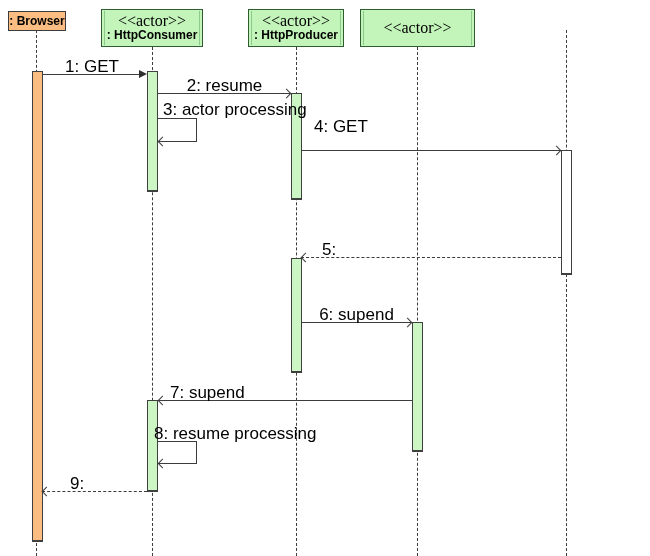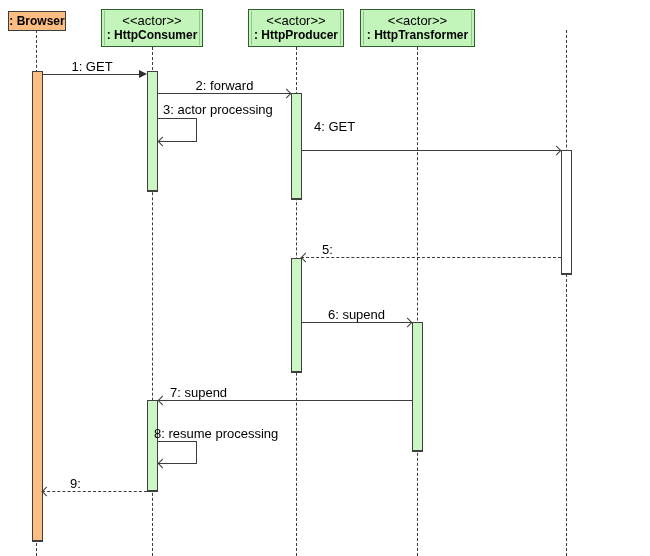--- a/index.html
+++ b/index.html
@@ -7,21 +7,21 @@
     position:relative;width:650px;height:556px;background:#ffffff;
     font-family:"Liberation Sans",sans-serif;color:#000;overflow:hidden;
   }
   
   .head{
     position:absolute;box-sizing:border-box;border:1px solid #3c3c3c;
     display:flex;flex-direction:column;align-items:center;justify-content:center;
     text-align:center;z-index:4;
   }
   .head .name{font-weight:bold;font-size:12px;line-height:15px;white-space:nowrap;}
-  .head .stereo{font-size:13px;line-height:14px;white-space:nowrap;}
+  .head .stereo{font-size:16px;line-height:14px;white-space:nowrap;font-family:Liberation Serif, serif;}
   .head.orange{background:#fbbd82;}
   .head.green{background:#c3f5ba;border-color:#2f5d2f;}
   .head.plain{background:#ffffff;}
   .head.green::before,.head.green::after{
     content:"";position:absolute;top:1px;bottom:1px;width:1px;background:#8cc98c;
   }
   .head.green::before{left:2px;}
   .head.green::after{right:2px;}
   
   .lifeline{position:absolute;width:0;border-left:1px dashed #3c3c3c;z-index:1;}
@@ -31,21 +31,21 @@
     border:1px solid #3f3f3f;border-bottom:2px solid #3f3f3f;z-index:2;
   }
   .bar.green{background:#cdf6c5;}
   .bar.orange{background:#fbbd82;}
   .bar.white{background:#ffffff;}
   
   .msg-line{position:absolute;height:0;border-top:1px solid #3c3c3c;z-index:3;}
   .msg-line.dashed{border-top-style:dashed;}
   .msg-vline{position:absolute;width:0;border-left:1px solid #3c3c3c;z-index:3;}
   .msg-label{
-    position:absolute;font-size:13px;line-height:13px;white-space:nowrap;z-index:5;
+    position:absolute;font-size:17px;line-height:13px;white-space:nowrap;z-index:5;
   }
   .msg-label.center{text-align:center;}
   .chev{position:absolute;width:6px;height:6px;border:0 solid #3c3c3c;z-index:4;}
   .chev.right{border-top-width:1px;border-right-width:1px;transform:rotate(45deg);}
   .chev.left{border-top-width:1px;border-left-width:1px;transform:rotate(-45deg);}
   .arrow-solid-right{
     position:absolute;width:0;height:0;z-index:4;
     border-top:4px solid transparent;border-bottom:4px solid transparent;
     border-left:8px solid #2f2f2f;
   }
@@ -67,38 +67,37 @@
   <div class="head green" style="left:101px;top:9px;width:102px;height:38px">
     <div class="stereo">&lt;&lt;actor&gt;&gt;</div>
     <div class="name">: HttpConsumer</div>
   </div>
   <div class="head green" style="left:248px;top:9px;width:96px;height:38px">
     <div class="stereo">&lt;&lt;actor&gt;&gt;</div>
     <div class="name">: HttpProducer</div>
   </div>
   <div class="head green" style="left:360px;top:9px;width:115px;height:38px">
     <div class="stereo">&lt;&lt;actor&gt;&gt;</div>
-    <div class="name">: HttpTransformer</div>
   </div>
 
   <div class="bar orange" style="left:32px;top:71px;height:471px"></div>
   <div class="bar green" style="left:147px;top:71px;height:121px"></div>
   <div class="bar green" style="left:147px;top:400px;height:92px"></div>
   <div class="bar green" style="left:291px;top:93px;height:107px"></div>
   <div class="bar green" style="left:291px;top:258px;height:115px"></div>
   <div class="bar green" style="left:412px;top:322px;height:130px"></div>
   <div class="bar white" style="left:561px;top:150px;height:125px"></div>
 
   <div class="msg-line" style="left:42px;top:74px;width:99px"></div>
   <div class="arrow-solid-right" style="left:139px;top:70px"></div>
   <div class="msg-label center" style="left:42px;top:60px;width:100px">1: GET</div>
 
   <div class="msg-line" style="left:158px;top:93px;width:133px"></div>
   <div class="chev right" style="left:283px;top:90px"></div>
-  <div class="msg-label center" style="left:158px;top:79px;width:133px">2: forward</div>
+  <div class="msg-label center" style="left:158px;top:79px;width:133px">2: resume</div>
 
   <div class="msg-label" style="left:163px;top:103px">3: actor processing</div>
   <div class="msg-line" style="left:158px;top:118px;width:39px"></div>
   <div class="msg-vline" style="left:196px;top:118px;height:24px"></div>
   <div class="msg-line" style="left:158px;top:141px;width:39px"></div>
   <div class="chev left" style="left:159px;top:138px"></div>
 
   <div class="msg-line" style="left:301px;top:150px;width:260px"></div>
   <div class="chev right" style="left:553px;top:147px"></div>
   <div class="msg-label" style="left:314px;top:120px">4: GET</div>

